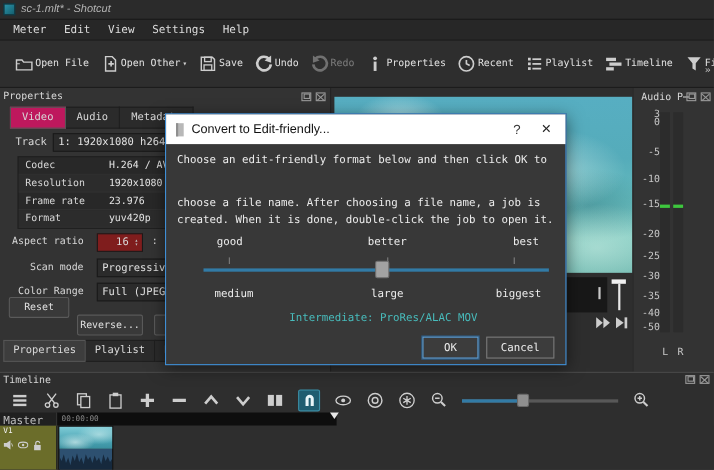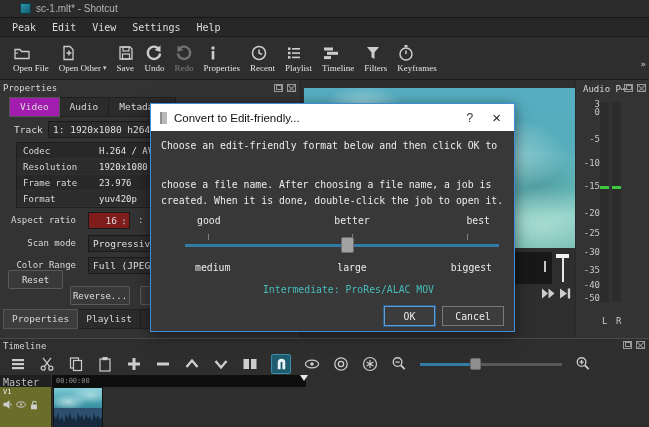--- a/index.html
+++ b/index.html
@@ -1,31 +1,31 @@
 <!DOCTYPE html>
 <html><head>
 <meta charset="utf-8">
 <style>
   * { margin:0; padding:0; box-sizing:border-box; }
   html,body { background:#555; }
   body { width:649px; height:427px; font-family:"DejaVu Sans Mono",monospace; }
   .app { position:relative; width:649px; height:427px; background:#333333; overflow:hidden; color:#d8d8d8; }
 
   
-  .titlebar { position:absolute; left:0; top:0; width:649px; height:18px; background:#2b2b2b; border-bottom:1px solid #171717; display:flex; align-items:center; padding-left:20px; gap:5px; }
+  .titlebar { position:absolute; left:0; top:0; width:649px; height:18px; background:#2b2b2b; border-bottom:1px solid #171717; display:flex; align-items:center; padding-left:3px; gap:5px;font-style:italic; }
   .appicon { width:11px; height:11px; background:linear-gradient(135deg,#2a93a8,#145e6e); border:1px solid #0b3d49; }
   .wintitle { font-family:"Liberation Sans",sans-serif; font-size:10px; color:#b4b4b4; }
 
   
   .menubar { position:absolute; left:0; top:18px; width:649px; height:19px; background:#272727; border-bottom:1px solid #1b1b1b; display:flex; align-items:center; padding-left:4px; }
   .menuitem { font-size:10px; color:#dcdcdc; padding:2px 8px; }
 
   
   .toolbar { position:absolute; left:0; top:37px; width:649px; height:43px; background:#2e2e2e; border-bottom:1px solid #1c1c1c; display:flex; align-items:center; padding-left:8px; }
-  .tbtn { display:flex; flex-direction:column; align-items:flex-start; gap:1px; padding:0 5px;font-family:Liberation Serif, serif; }
+  .tbtn { display:flex; flex-direction:row; align-items:center; gap:1px; padding:0 5px; }
   .tbtn .lbl { font-size:9px; color:#e2e2e2; white-space:nowrap; }
   .tbtn svg { display:block; }
   .tbtn.disabled { opacity:.42; }
   .tb-overflow { position:absolute; right:3px; top:22px; font-size:9px; color:#cfcfcf; }
   .labelrow { display:flex; align-items:center; gap:2px; }
   .caret { font-size:7px; color:#cfcfcf; }
 
   
   .main { position:absolute; left:0; top:80px; width:649px; height:258px; background:#333; }
 
@@ -35,21 +35,21 @@
   .dockset { position:absolute; display:flex; gap:4px; }
   .dock { width:9px; height:8px; border:1px solid #9a9a9a; position:relative; display:inline-block; }
   .dock.float::after { content:""; position:absolute; right:0px; top:0px; width:4px; height:3px; border:1px solid #9a9a9a; }
   .dock.closer::before, .dock.closer::after { content:""; position:absolute; left:-1px; top:3px; width:9px; height:1px; background:#9a9a9a; }
   .dock.closer::before { transform:rotate(42deg); }
   .dock.closer::after { transform:rotate(-42deg); }
 
   .tabbar { position:absolute; left:9px; top:17px; display:flex; }
   .ptab { font-size:9.5px; color:#d8d8d8; padding:3px 10px 4px; background:#2b2b2b; border:1px solid #1f1f1f; border-left:none; }
   .ptab:first-child { border-left:1px solid #1f1f1f; }
-  .ptab.active { background:#a21caf; border-color:#555; }
+  .ptab.active { background:#be185d; border-color:#555; }
 
   .trackrow { position:absolute; left:0; top:41px; width:300px; height:18px; }
   .tr-label { position:absolute; left:14px; top:3px; font-size:9.5px; }
   .combo { position:absolute; height:17px; background:#2b2b2b; border:1px solid #1a1a1a; font-size:9.5px; color:#e0e0e0; display:flex; align-items:center; padding:0 4px; overflow:hidden; white-space:nowrap; }
   .combo .caret { margin-left:auto; padding-left:4px; }
 
   .ptable { position:absolute; left:16px; top:62px; width:276px; height:66px; background:#282828; border:1px solid #1e1e1e; }
   .prow { height:16px; display:flex; font-size:9px; border-bottom:1px solid #303030; align-items:center; }
   .prow:nth-child(even) { background:#2c2c2c; }
   .prow .pl { padding-left:6px; width:82px; color:#d8d8d8; }
@@ -153,21 +153,21 @@
 <body>
 
 <div class="app">
 
   <div class="titlebar">
     <span class="appicon"></span>
     <span class="wintitle">sc-1.mlt* - Shotcut</span>
   </div>
 
   <div class="menubar">
-    <span class="menuitem">Peak</span>
+    <span class="menuitem">Meter</span>
     <span class="menuitem">Edit</span>
     <span class="menuitem">View</span>
     <span class="menuitem">Settings</span>
     <span class="menuitem">Help</span>
   </div>
 
   <div class="toolbar">
     <div class="tbtn">
       <svg width="18" height="18" viewBox="0 0 18 18">
           <path d="M2 5.5 h5 l1.5 2 H16 v7 H2 z" stroke-width="1.3"></path>

